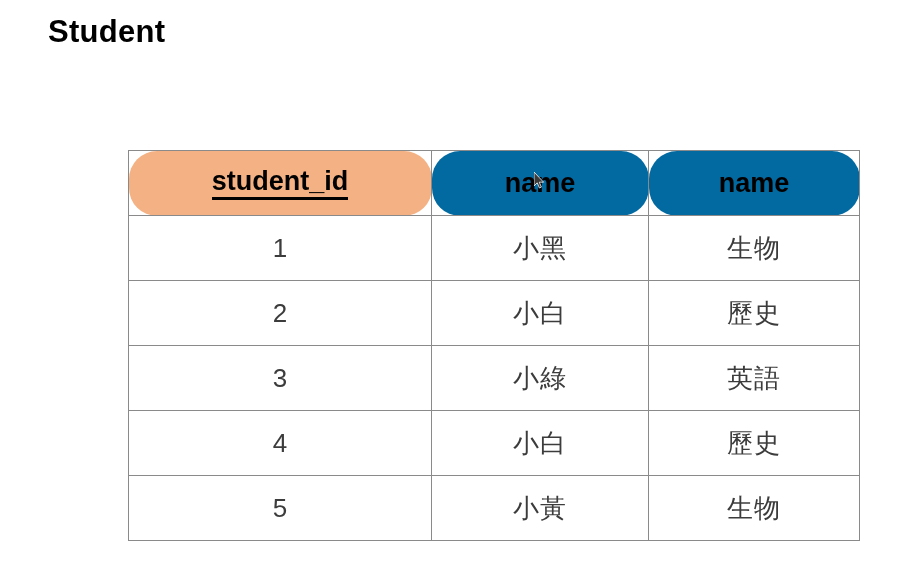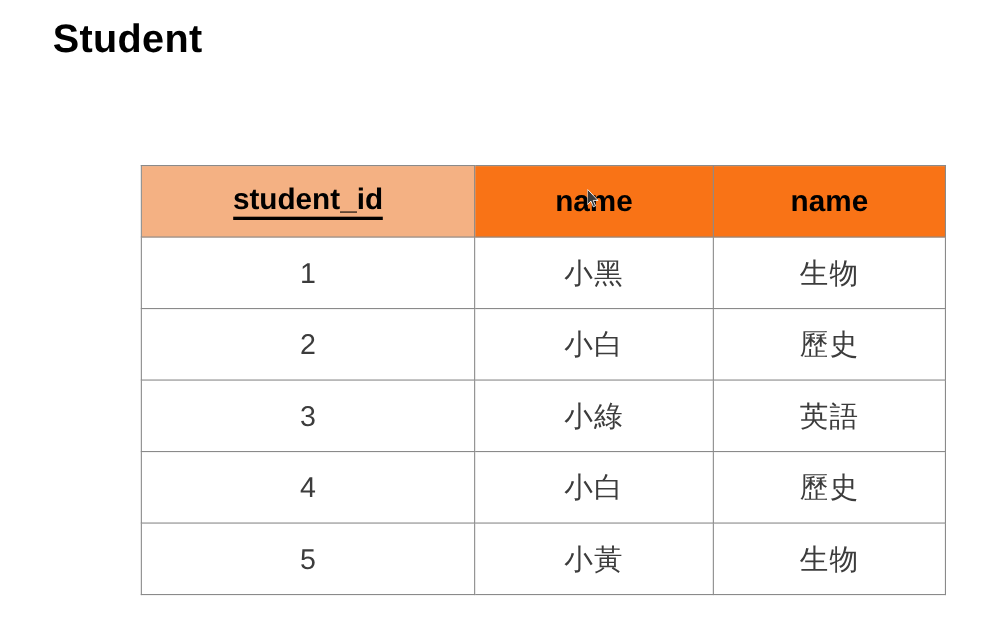--- a/index.html
+++ b/index.html
@@ -11,21 +11,21 @@
     height: 581px;
     background: #ffffff;
     font-family: "Liberation Sans", sans-serif;
     overflow: hidden;
     position: relative;
   }
   .page-title {
     position: absolute;
     left: 48px;
     top: 14px;
-    font-size: 36px;
+    font-size: 31px;
     font-weight: bold;
     color: #000000;
     letter-spacing: 0.3px;
   }
   .table-wrap {
     position: absolute;
     left: 128px;
     top: 150px;
   }
   table.student-table {
@@ -37,37 +37,38 @@
     border: 1px solid #8a8a8a;
     text-align: center;
     vertical-align: middle;
     padding: 0;
   }
   table.student-table th {
     height: 64px;
     font-size: 27px;
     font-weight: bold;
     color: #000000;
+    border-radius: 28px;
   }
   table.student-table td {
     height: 64px;
     font-size: 26px;
     font-weight: normal;
     color: #3c3c3c;
     background: #ffffff;
   }
   .col-id { width: 302px; }
   .col-name { width: 216px; }
   .col-major { width: 210px; }
 
   th.head-id {
     background: #f4b183;
   }
   th.head-name, th.head-major {
-    background: #f97316;
+    background: #0369a1;
   }
   th.head-id .label {
     border-bottom: 3px solid #000000;
     padding-bottom: 2px;
     display: inline-block;
     line-height: 1.05;
   }
   td.cell-id {
     color: #4a4a4a;
     font-size: 27px;

